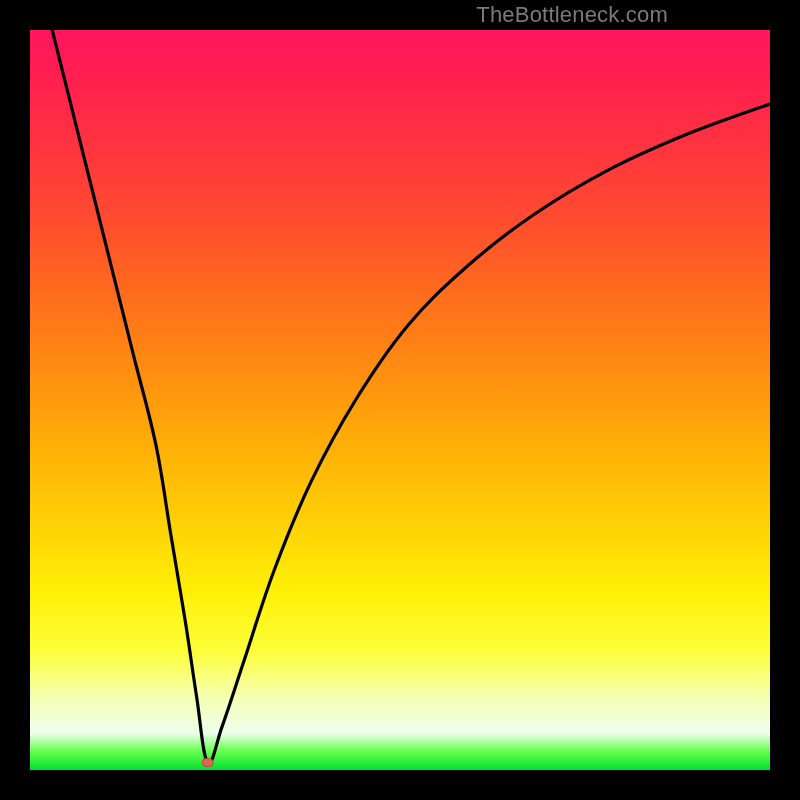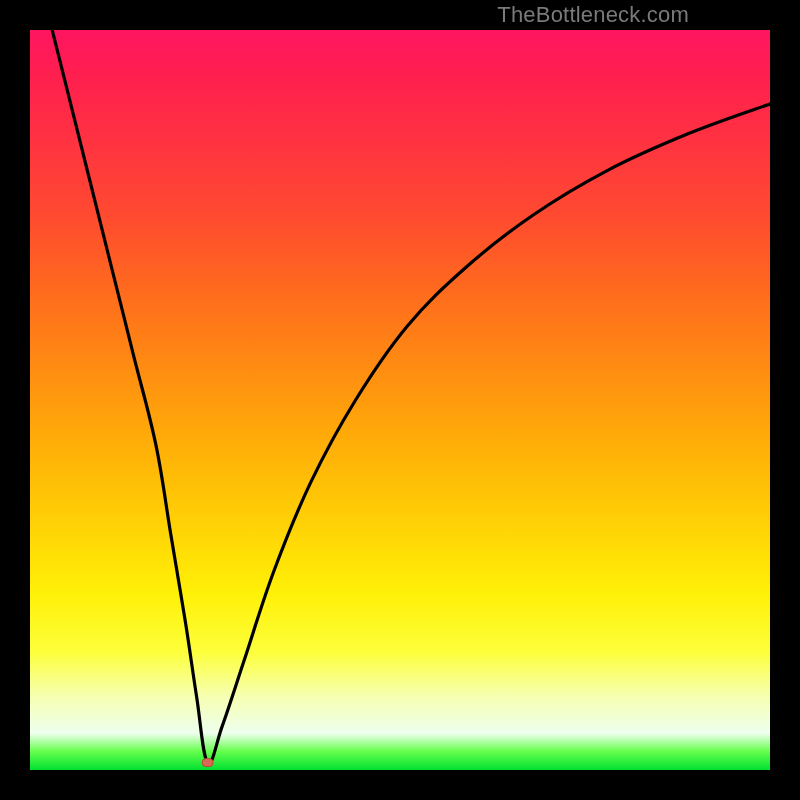--- a/index.html
+++ b/index.html
@@ -9,21 +9,20 @@
     height: 800px;
     background: #000;
     overflow: hidden;
     font-family: Arial, Helvetica, sans-serif;
   }
   .outer {
     position: relative;
     width: 676px;
     height: 800px;
     background: #000;
-    padding-left: 21px;
   }
   .plot-area {
     position: absolute;
     left: 30px;
     top: 30px;
     width: 740px;
     height: 740px;
     overflow: hidden;
   }
   

